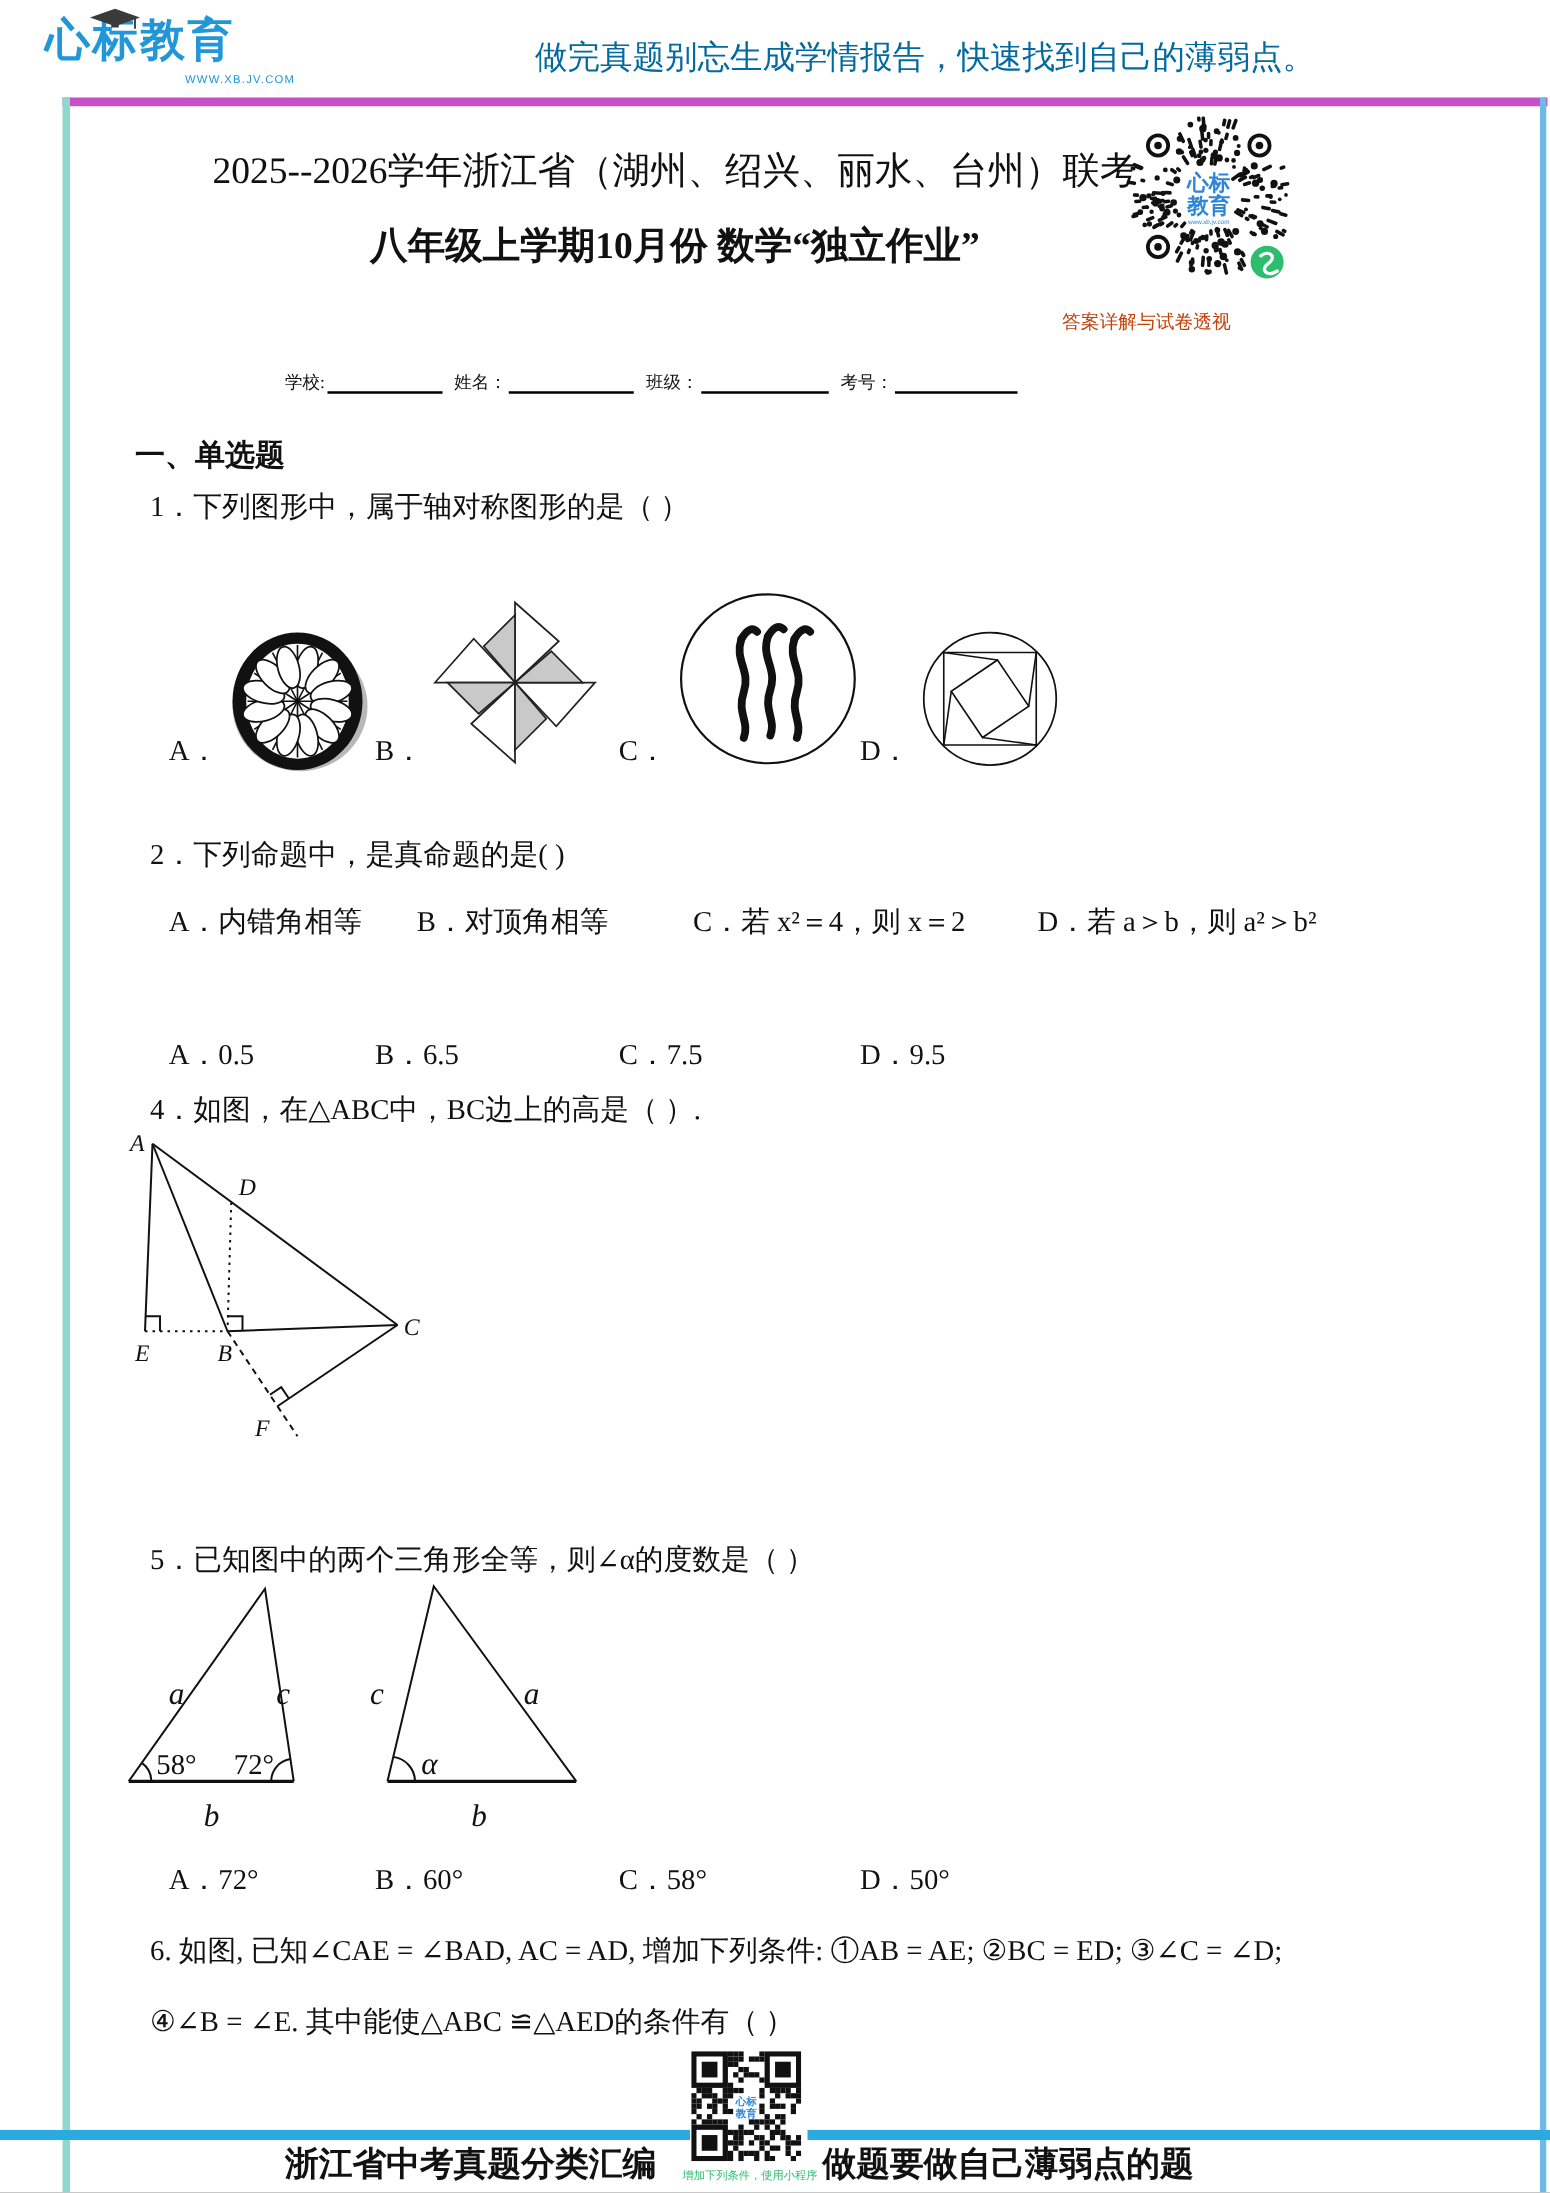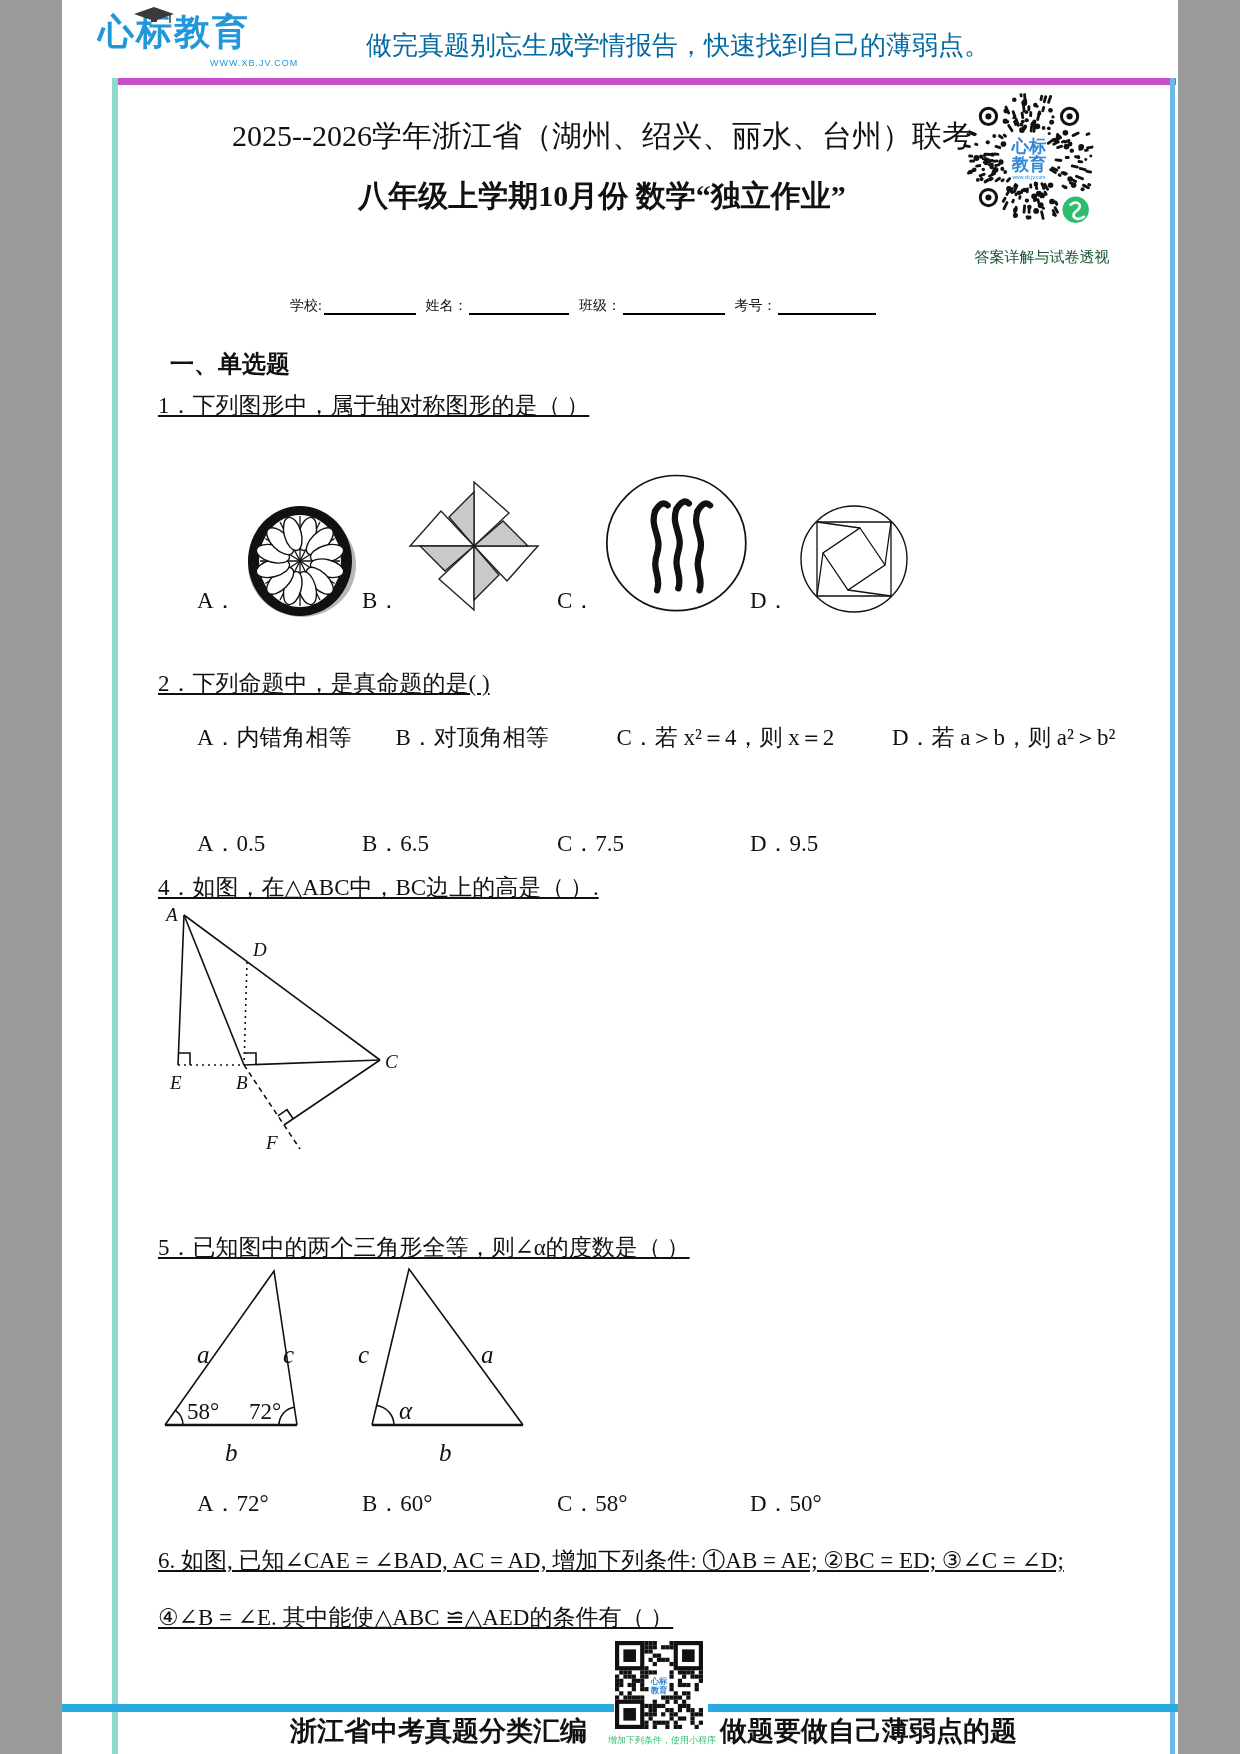--- a/index.html
+++ b/index.html
@@ -1,44 +1,44 @@
 <!DOCTYPE html>
 <html><head>
 <meta charset="utf-8">
 <style>
   html,body{margin:0;padding:0;background:#9a9a9a;}
-  .page{position:relative;width:1116px;height:1754px;margin:0 auto;background:#ffffff;
+  .page{position:relative;width:1240px;height:1754px;margin:0 auto;background:#ffffff;
         font-family:"Liberation Serif","DejaVu Serif",serif;color:#111;overflow:hidden;}
   
   .rule-top{position:absolute;left:50px;right:2px;top:78px;height:7px;background:#c94fc9;}
   .rule-left{position:absolute;left:50px;top:78px;width:6px;bottom:0;background:#8fd8cc;}
   .rule-right{position:absolute;right:3px;top:78px;width:5px;bottom:0;background:#6cb9ea;}
   
   .logo{position:absolute;left:36px;top:14px;width:220px;}
   .logo-text{font-family:"Liberation Sans","DejaVu Sans",sans-serif;font-weight:bold;
              font-size:36px;color:#2196d9;letter-spacing:2px;line-height:1;}
   .logo-cap{position:absolute;left:34px;top:-8px;}
   .logo-url{position:absolute;left:112px;top:44px;font-family:"Liberation Sans",sans-serif;
             font-size:9px;color:#2196d9;letter-spacing:1px;}
   .tagline{position:absolute;right:188px;top:28px;font-size:26px;color:#0369a1;}
   
   .title1{position:absolute;left:110px;top:116px;width:860px;text-align:center;
           font-weight:normal;font-size:30px;}
   .title2{position:absolute;left:110px;top:176px;width:860px;text-align:center;
           font-weight:bold;font-size:30px;}
   .qr-top{position:absolute;left:900px;top:90px;}
-  .qr-top-caption{position:absolute;left:905px;top:248px;width:150px;text-align:center;
-          font-family:Liberation Serif, serif;font-size:15px;color:#14532d;}
+  .qr-top-caption{position:absolute;left:842px;top:248px;width:150px;text-align:center;
+          font-family:Liberation Serif, serif;font-size:15px;color:#c2410c;}
   
   .fields{position:absolute;left:228px;top:252px;font-size:14px;white-space:nowrap;margin-top:42px;}
   .blank{display:inline-block;border-bottom:2px solid #000;height:19px;vertical-align:bottom;margin:0 6px 0 2px;}
   
   .section-title{position:absolute;left:108px;top:348px;font-family:"Liberation Sans","DejaVu Sans",sans-serif;
           font-weight:bold;font-size:24px;}
-  .q-text{position:absolute;left:96px;font-size:23px;white-space:nowrap;text-decoration:underline;}
+  .q-text{position:absolute;left:120px;font-size:23px;white-space:nowrap;}
   .opt-grid{position:absolute;left:135px;display:grid;grid-template-columns:165px 195px 193px 220px;
           font-size:23px;white-space:nowrap;}
   .q2-opts{position:absolute;left:135px;top:722px;font-size:23px;white-space:nowrap;}
   .q2-opts span{margin-right:38px;margin-top:48px;}
   
   .fig-row{position:absolute;left:135px;top:432px;height:186px;display:grid;
            grid-template-columns:165px 195px 193px 220px;align-items:end;}
   .fig-cell{display:flex;align-items:flex-end;}
   .fig-cell .lbl{font-size:23px;margin:0 8px 2px 0;}
   svg{display:block;}

